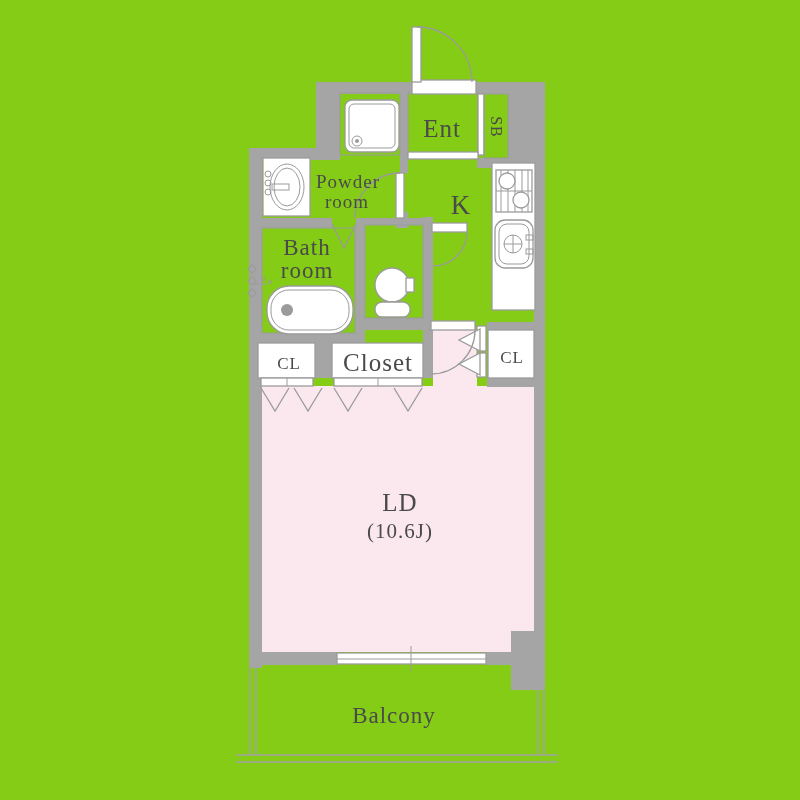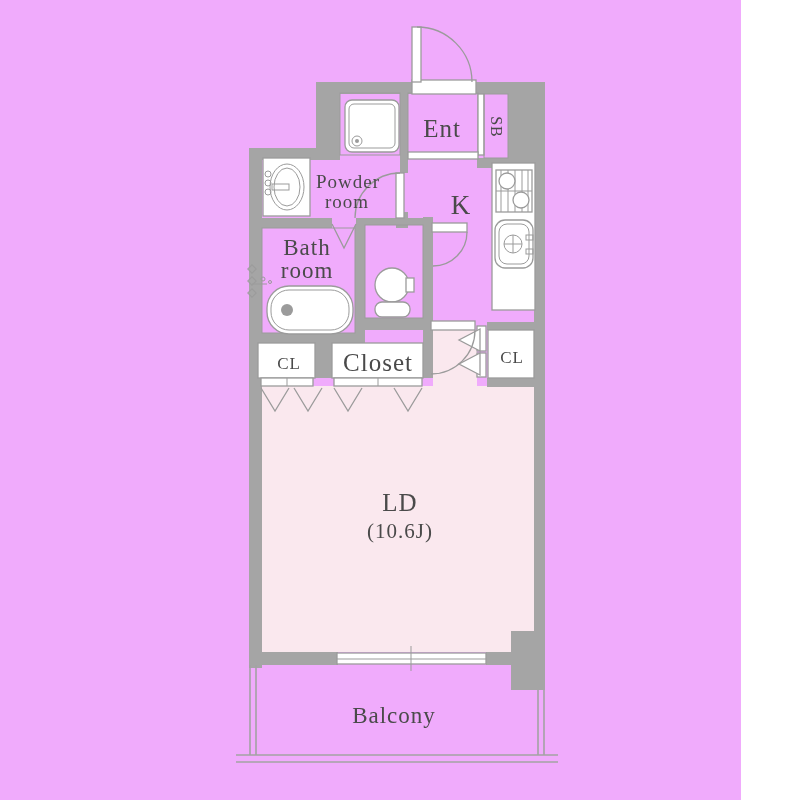--- a/index.html
+++ b/index.html
@@ -1,19 +1,19 @@
 <!DOCTYPE html>
 <html><head>
 <meta charset="utf-8">
 <style>
   html,body{margin:0;padding:0;background:#ffffff;}
   #stage{
     position:relative;
-    width:741px;height:800px;
-    background:#f0abfc;
+    width:800px;height:800px;
+    background:#84cc16;
     font-family:"Liberation Serif","DejaVu Serif",serif;
   }
   svg{display:block;}
   text{
     fill:#4a4a4a;
     font-family:"Liberation Serif","DejaVu Serif",serif;
     letter-spacing:1px;
   }
   .wall{fill:#a5a5a5;stroke:none;}
   .pink{fill:#fae8ee;stroke:none;}

